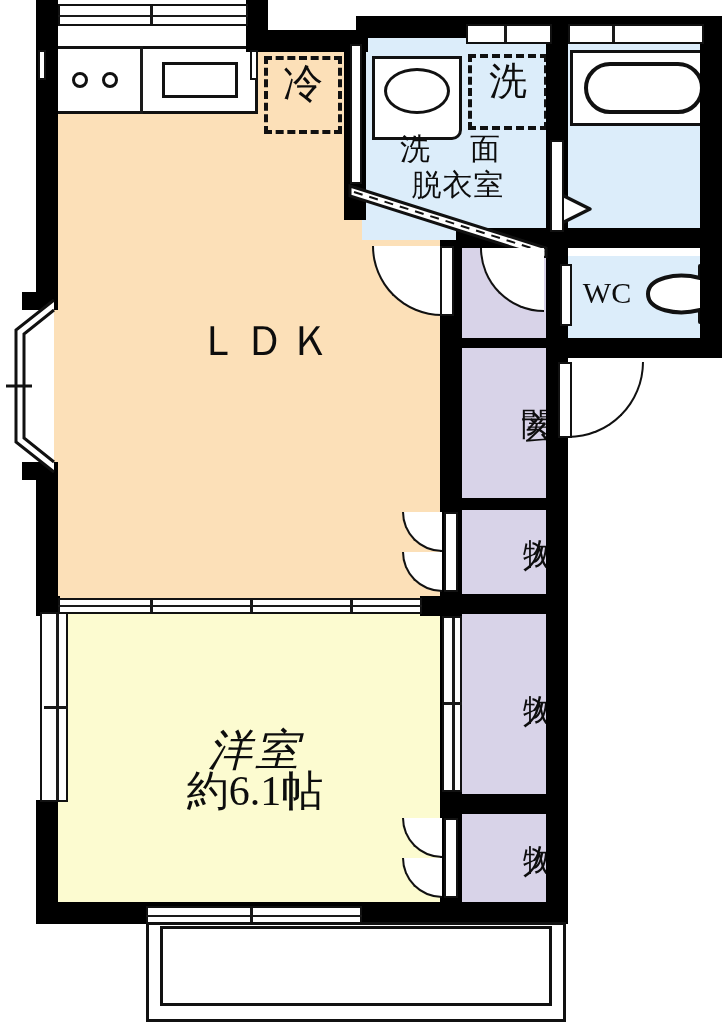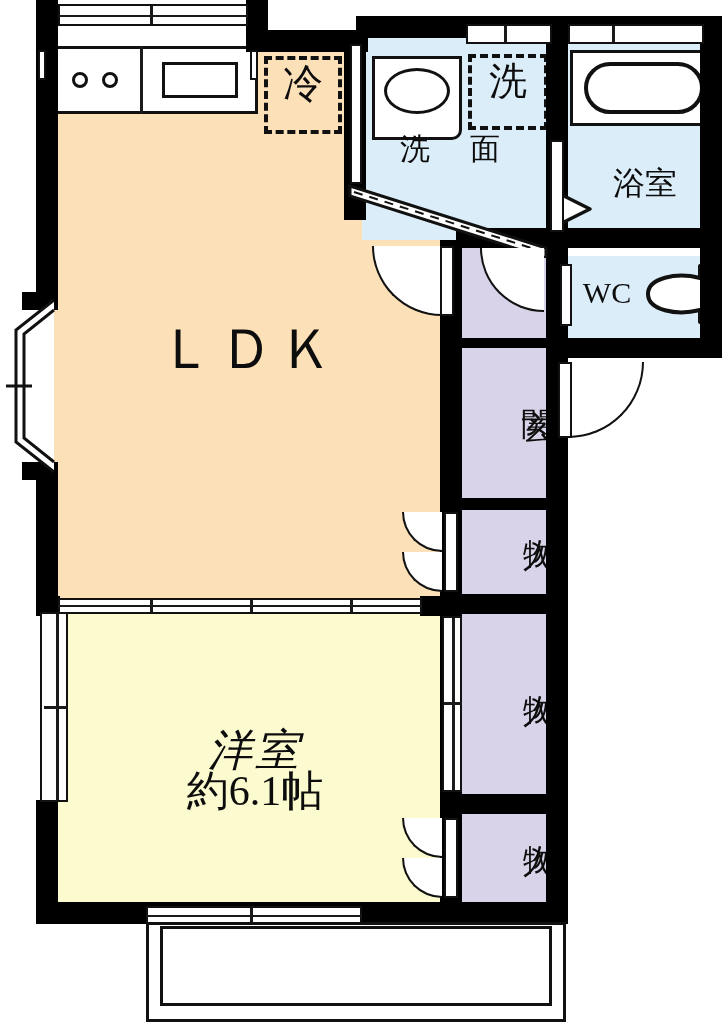--- a/index.html
+++ b/index.html
@@ -63,36 +63,36 @@
 
   <div class="dash" style="left:264px;top:56px;width:78px;height:78px;"></div>
   <div class="lbl" style="left:264px;top:62px;width:78px;font-size:40px;">冷</div>
 
   <div class="wplain" style="left:372px;top:56px;width:90px;height:84px;background:#fff;border:3px solid #111;box-sizing:border-box;border-radius:0 0 10px 0;"></div>
   <div class="oval" style="left:384px;top:68px;width:66px;height:46px;"></div>
   <div class="dash" style="left:468px;top:54px;width:80px;height:76px;"></div>
   <div class="lbl" style="left:468px;top:60px;width:80px;font-size:38px;">洗</div>
   <div class="lbl" style="left:390px;top:132px;width:50px;font-size:30px;">洗</div>
   <div class="lbl" style="left:460px;top:132px;width:50px;font-size:30px;">面</div>
+  <div class="lbl" style="left:392px;top:168px;width:132px;font-size:30px;letter-spacing:1px;">脱衣室</div>
 
   <div class="wplain" style="left:570px;top:50px;width:148px;height:76px;background:#fff;border:3px solid #111;box-sizing:border-box;"></div>
   <div class="rrect" style="left:584px;top:62px;width:120px;height:52px;"></div>
-  <div class="lbl" style="left:570px;top:166px;width:150px;font-size:32px;">浴室</div>
 
   <div class="lbl" style="left:578px;top:276px;width:58px;font-size:30px;font-family:'Liberation Serif',serif;">WC</div>
   <svg class="abs" style="left:640px;top:262px;width:76px;height:66px;" viewBox="0 0 76 66">
     <path d="M 60 4 L 72 4 L 72 60 L 60 60 L 60 48 C 36 54 8 48 8 32 C 8 16 36 10 60 16 Z" fill="#fff" stroke="#111" stroke-width="4" stroke-linejoin="round"></path>
   </svg>
 
   <div class="lbl lbl-v" style="left:462px;top:384px;width:92px;font-size:32px;line-height:1.06;">玄関</div>
   <div class="lbl lbl-v" style="left:462px;top:516px;width:92px;font-size:30px;line-height:1.06;">物入</div>
   <div class="lbl lbl-v" style="left:462px;top:672px;width:92px;font-size:30px;line-height:1.06;">物入</div>
   <div class="lbl lbl-v" style="left:462px;top:822px;width:92px;font-size:30px;line-height:1.06;">物入</div>
 
-  <div class="lbl" style="left:94px;top:318px;width:310px;font-size:56px;letter-spacing:4px;">ＬＤＫ</div>
+  <div class="lbl" style="left:112px;top:318px;width:310px;font-size:42px;letter-spacing:4px;">ＬＤＫ</div>
   <div class="lbl" style="left:110px;top:726px;width:290px;font-size:44px;letter-spacing:3px;font-style:italic;">洋室</div>
   <div class="lbl" style="left:110px;top:768px;width:290px;font-size:42px;">約6.1帖</div>
 
   <div class="wall" style="left:36px;top:0px;width:22px;height:52px;"></div>
   <div class="wall" style="left:246px;top:0px;width:22px;height:52px;"></div>
   <div class="wall" style="left:246px;top:30px;width:122px;height:22px;"></div>
 
   <div class="wall" style="left:36px;top:36px;width:22px;height:256px;"></div>
   <div class="wall" style="left:36px;top:480px;width:22px;height:132px;"></div>
   <div class="wall" style="left:36px;top:800px;width:22px;height:124px;"></div>

